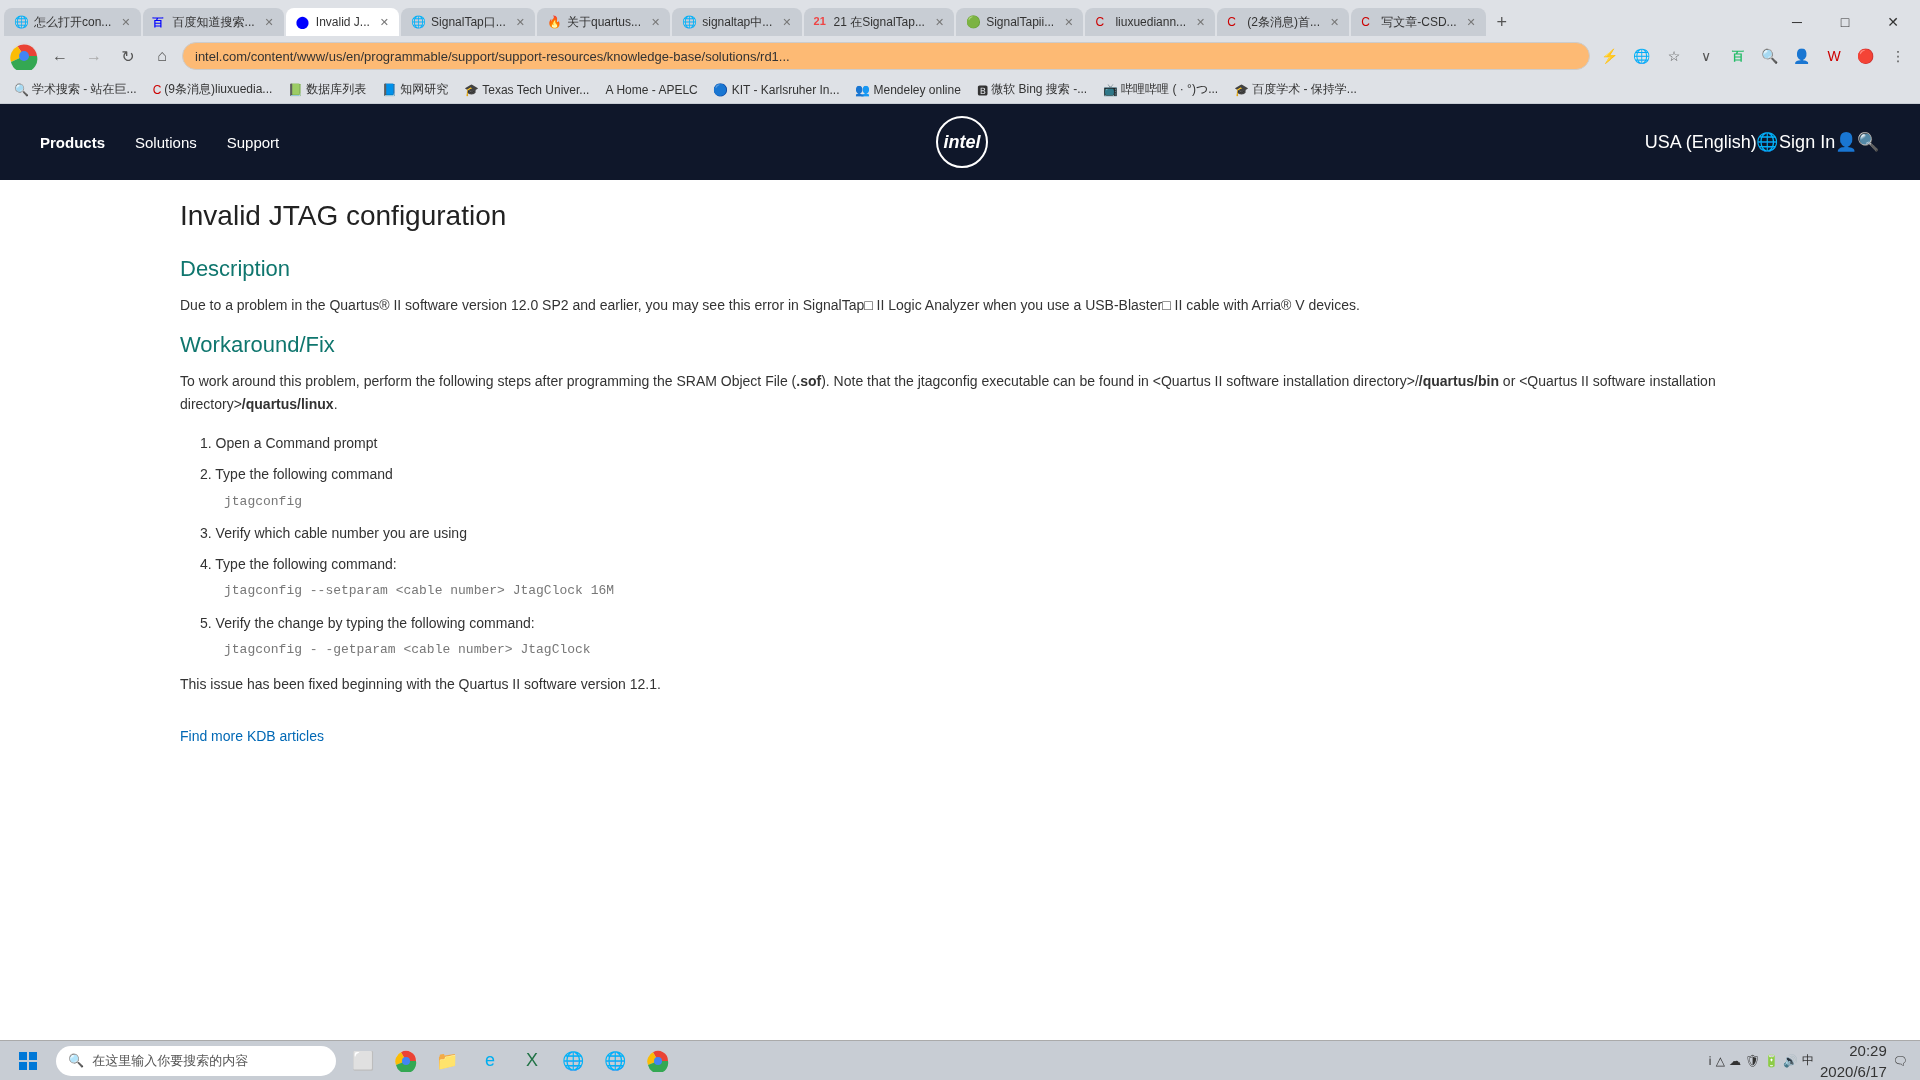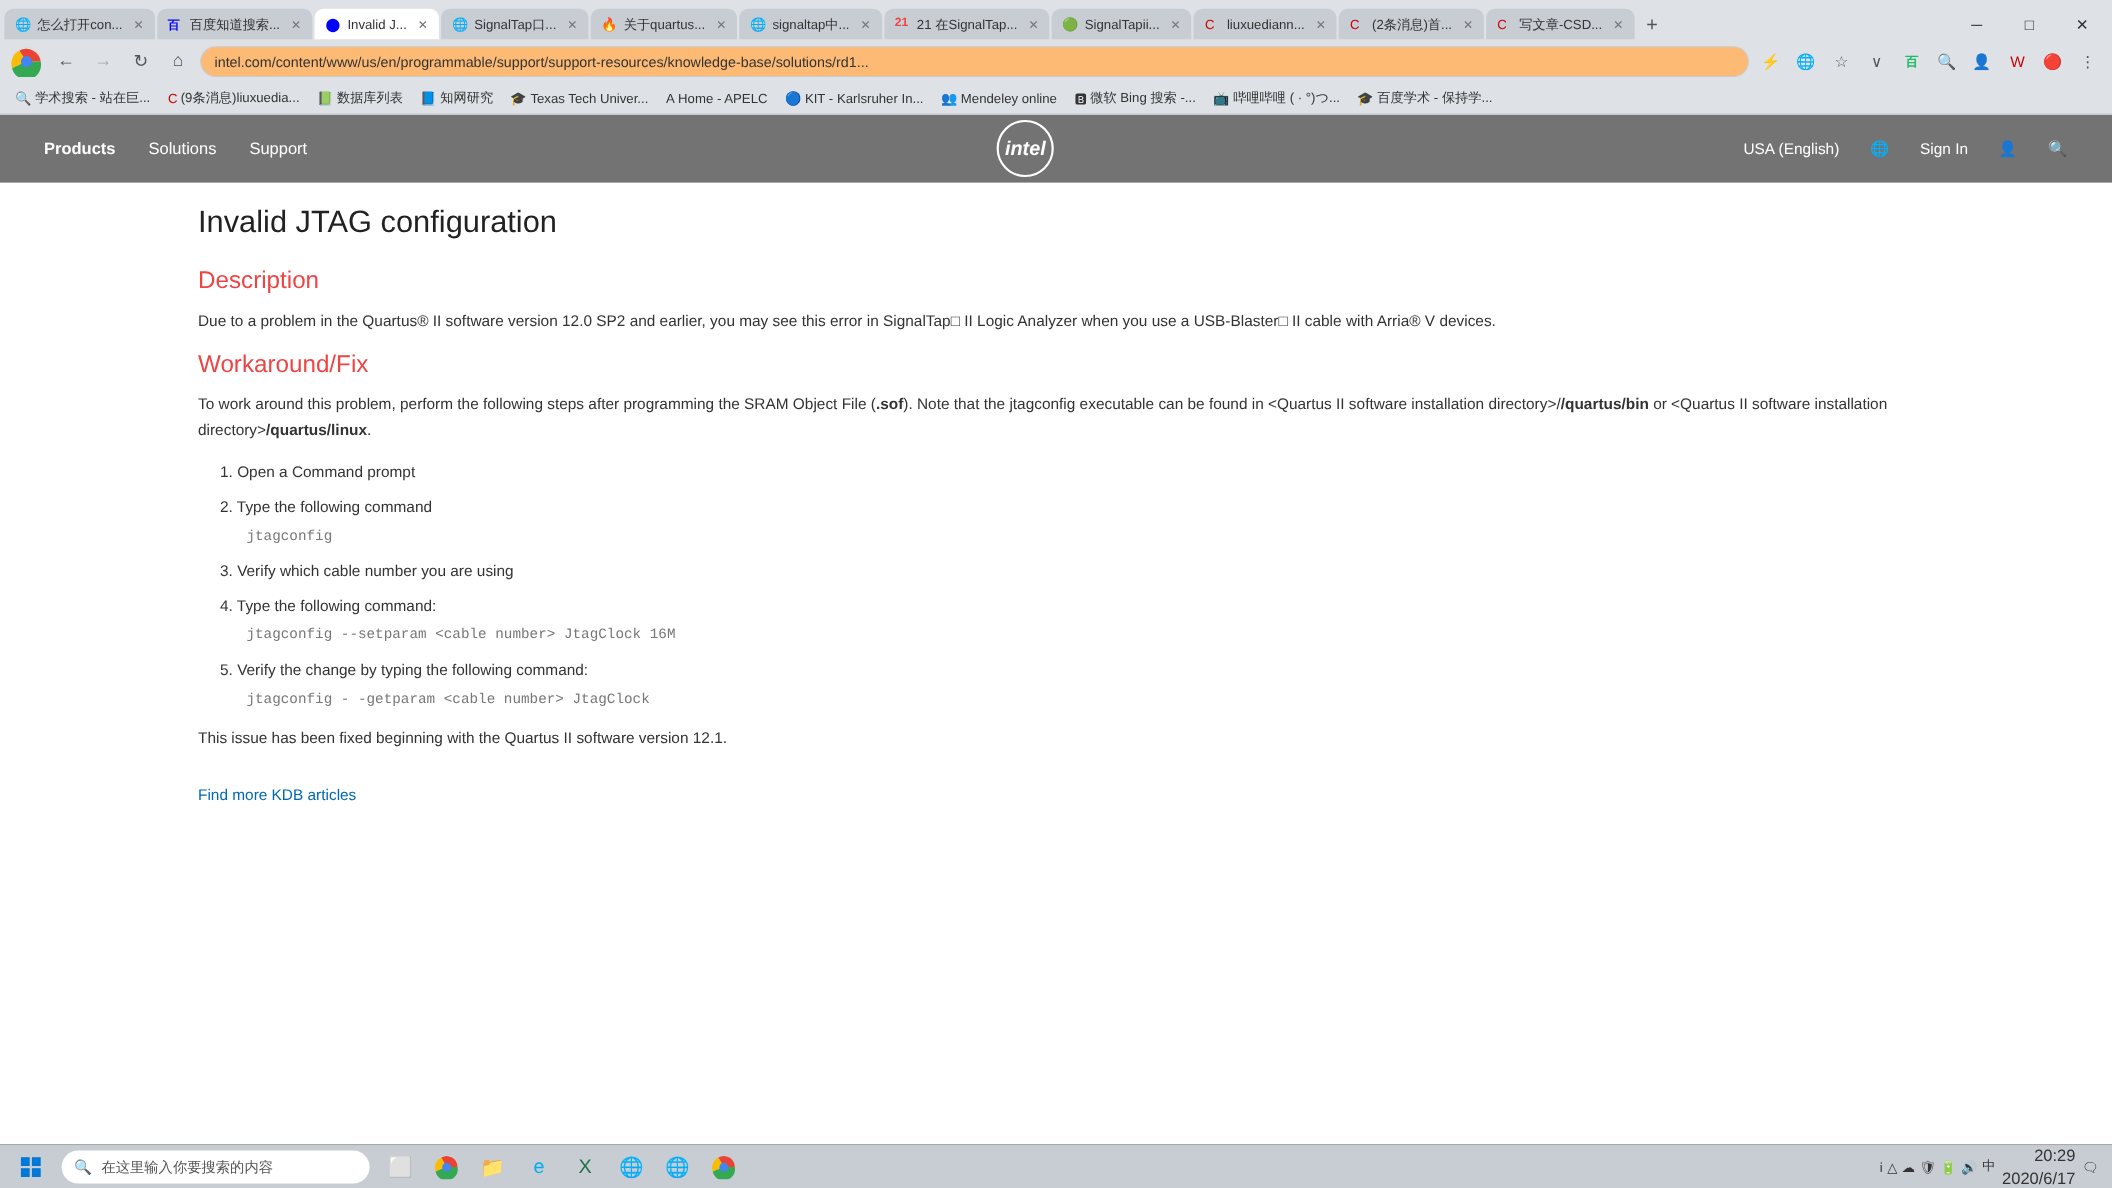--- a/index.html
+++ b/index.html
@@ -148,22 +148,22 @@
 
     
     .page-content {
       background: #fff;
       height: calc(1080px - 36px - 36px - 40px - 28px - 40px);
       overflow: hidden;
     }
 
     
     .intel-header {
-      background: #737373;
-      height: 62px;
+      background: #0f172a;
+      height: 76px;
       display: flex;
       align-items: center;
       padding: 0 40px;
       justify-content: space-between;
     }
     .intel-nav {
       display: flex;
       align-items: center;
       gap: 30px;
       color: #fff;
@@ -187,41 +187,41 @@
       align-items: center;
       justify-content: center;
       color: #fff;
       font-size: 18px;
       font-style: italic;
       font-weight: bold;
     }
     .intel-header-right {
       display: flex;
       align-items: center;
-      gap: 28px;
+      gap: 0;
       color: #fff;
-      font-size: 14px;
+      font-size: 18px;
     }
     .intel-header-right span { cursor: pointer; }
 
     
     .article-area {
       padding: 20px 180px 20px 180px;
       max-width: 1920px;
     }
     .article-title {
       font-size: 28px;
       font-weight: normal;
       color: #222;
       margin-bottom: 24px;
     }
     .section-heading {
       font-size: 22px;
       font-weight: normal;
-      color: #ef4444;
+      color: #0f766e;
       margin-bottom: 12px;
       margin-top: 16px;
     }
     .article-text {
       font-size: 14px;
       color: #333;
       line-height: 1.6;
       margin-bottom: 16px;
     }
     .article-text strong, .bold { font-weight: bold; }

